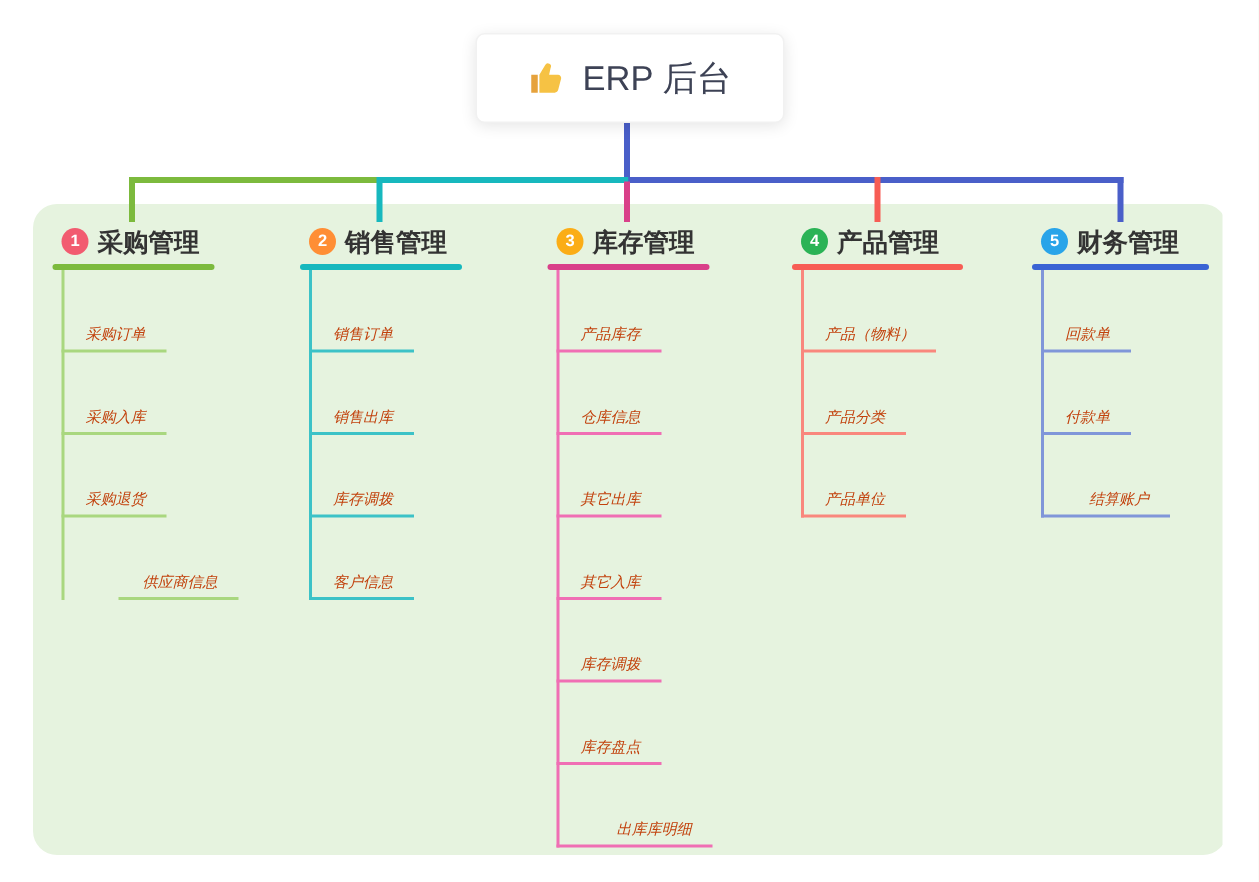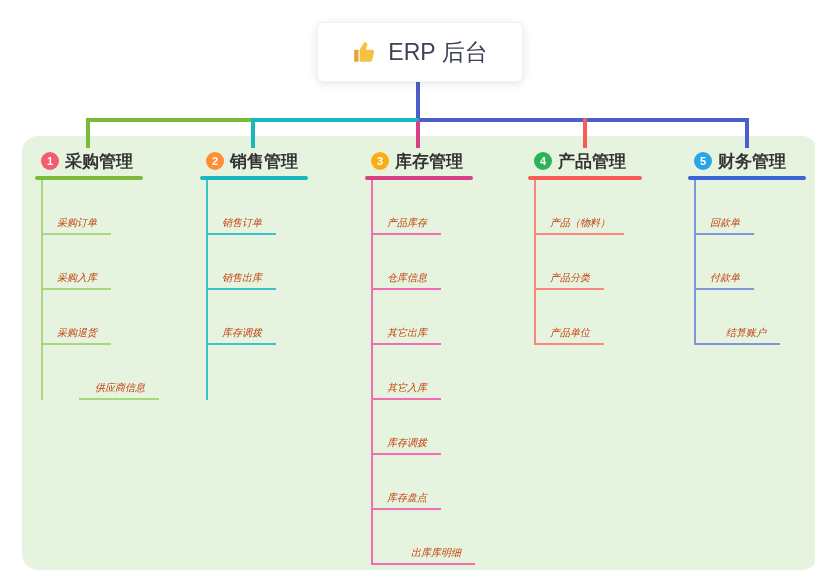--- a/index.html
+++ b/index.html
@@ -86,20 +86,21 @@
     <div class="branch-header">
       <span class="badge" style="background-color: rgb(255, 142, 53);">2</span>
       <span class="branch-title">销售管理</span>
     </div>
     <div class="branch-underline" style="background-color: rgb(23, 184, 190);"></div>
     <div class="subtree">
       <div class="subtree-line" style="height: 220px; background-color: rgb(60, 194, 199);"></div>
       <div class="sub-item" style="border-bottom-color: rgb(60, 194, 199);">销售订单</div>
       <div class="sub-item" style="border-bottom-color: rgb(60, 194, 199);">销售出库</div>
       <div class="sub-item" style="border-bottom-color: rgb(60, 194, 199);">库存调拨</div>
+      <div class="sub-item" style="border-bottom-color: rgb(60, 194, 199);">客户信息</div>
     </div>
   </div>
 
   <div class="branch" style="left:365px; width:108px;">
     <div class="branch-header">
       <span class="badge" style="background-color: rgb(251, 173, 22);">3</span>
       <span class="branch-title">库存管理</span>
     </div>
     <div class="branch-underline" style="background-color: rgb(217, 64, 137);"></div>
     <div class="subtree">

